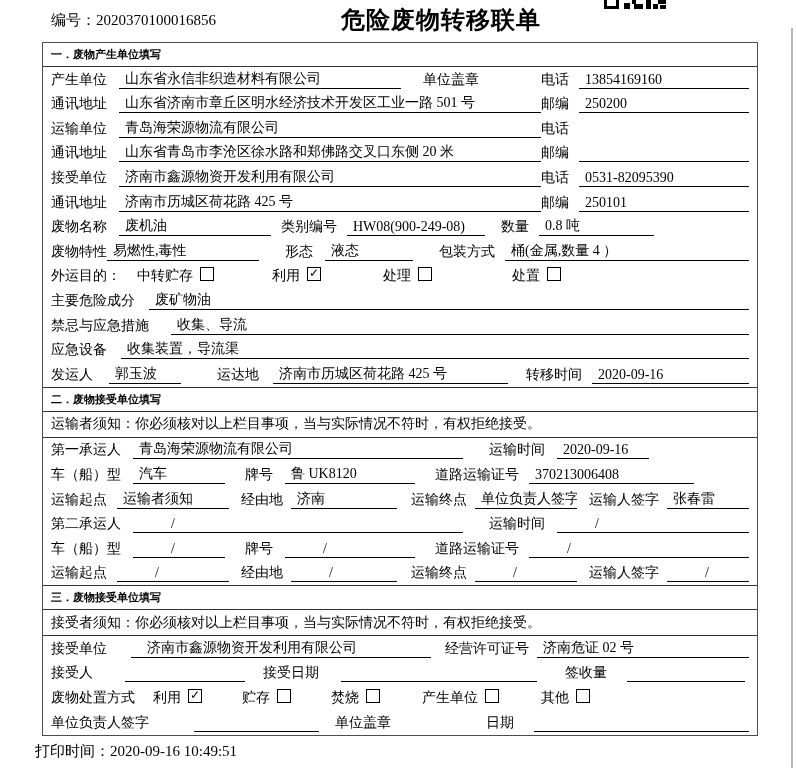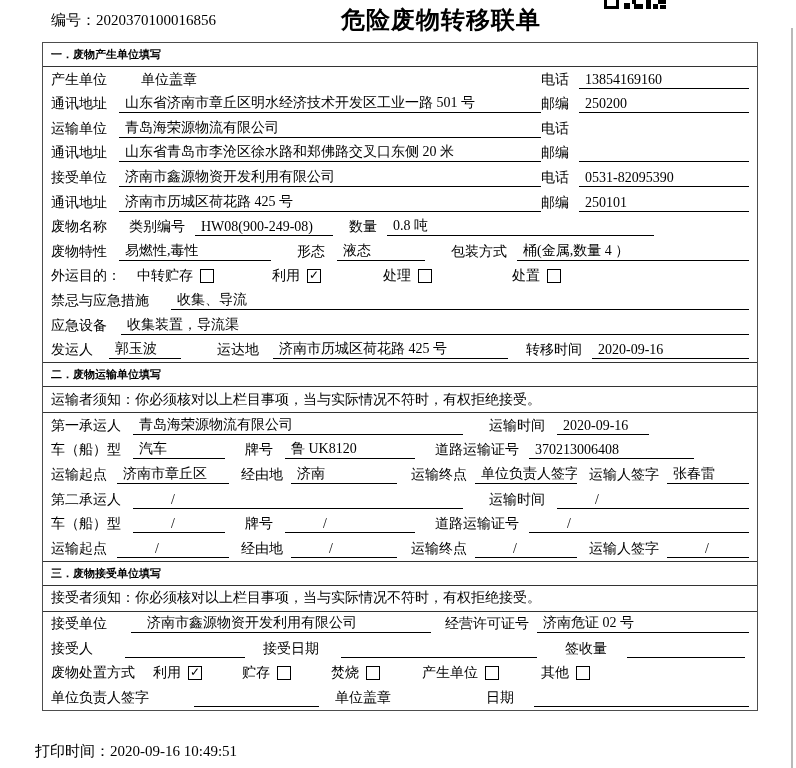--- a/index.html
+++ b/index.html
@@ -24,21 +24,21 @@
           padding-left:8px;border-bottom:1.2px solid #333;white-space:nowrap;}
   .row{display:flex;align-items:flex-end;height:24.6px;padding:0 8px 3px 8px;
        box-sizing:border-box;font-size:14px;}
   .lbl{white-space:nowrap;flex:none;}
   .val{border-bottom:1px solid #000;padding:0 6px;white-space:nowrap;
        overflow:hidden;min-height:17px;box-sizing:border-box;flex:none;}
   .fill{flex:1 1 auto;}
   .lg{display:flex;align-items:flex-end;width:490px;flex:none;}
   .lg .grow{flex:1 1 auto;}
   .slash{padding-left:38px;}
-  .opt{display:inline-flex;align-items:center;white-space:nowrap;}
+  .opt{display:inline-flex;align-items:flex-start;white-space:nowrap;}
   .cb{display:inline-flex;align-items:center;justify-content:center;
       width:12px;height:12px;border:1.2px solid #000;margin-left:7px;margin-bottom:1px;
       font-size:12px;line-height:12px;flex:none;}
   .mark{display:block;transform:translateY(-1px);}
   
   .footer{position:absolute;left:35px;top:742px;font-size:15px;white-space:nowrap;}
 </style>
 </head>
 <body>
 
@@ -63,20 +63,21 @@
   </svg>
 </div>
 
 <div class="ftable">
 
   <div class="sec-head">一．废物产生单位填写</div>
 
   <div class="row">
     <div class="lg">
       <span class="lbl" style="margin-right:12px">产生单位</span>
+      <span class="val" style="width:282px">山东省永信非织造材料有限公司</span>
       <span class="lbl" style="margin-left:22px">单位盖章</span>
     </div>
     <span class="lbl" style="margin-right:10px">电话</span>
     <span class="val fill">13854169160</span>
   </div>
 
   <div class="row">
     <div class="lg">
       <span class="lbl" style="margin-right:12px">通讯地址</span>
       <span class="val grow">山东省济南市章丘区明水经济技术开发区工业一路 501 号</span>
@@ -115,28 +116,29 @@
     <div class="lg">
       <span class="lbl" style="margin-right:12px">通讯地址</span>
       <span class="val grow">济南市历城区荷花路 425 号</span>
     </div>
     <span class="lbl" style="margin-right:10px">邮编</span>
     <span class="val fill">250101</span>
   </div>
 
   <div class="row">
     <span class="lbl" style="margin-right:12px">废物名称</span>
+    <span class="val" style="width:152px">废机油</span>
     <span class="lbl" style="margin-left:10px;margin-right:10px">类别编号</span>
     <span class="val" style="width:138px">HW08(900-249-08)</span>
     <span class="lbl" style="margin-left:16px;margin-right:10px">数量</span>
     <span class="val fill" style="margin-right:95px">0.8 吨</span>
   </div>
 
   <div class="row">
-    <span class="lbl" style="margin-right:12px">废物特性</span>
+    <span class="lbl" style="">废物特性</span>
     <span class="val" style="width:152px">易燃性,毒性</span>
     <span class="lbl" style="margin-left:26px;margin-right:12px">形态</span>
     <span class="val" style="width:88px">液态</span>
     <span class="lbl" style="margin-left:26px;margin-right:10px">包装方式</span>
     <span class="val fill">桶(金属,数量 4 ）</span>
   </div>
 
   <div class="row">
     <span class="lbl">外运目的：</span>
     <span class="opt" style="margin-left:16px">
@@ -158,62 +160,66 @@
         </span>
     </span>
     <span class="opt" style="margin-left:80px">
       <span>处置</span>
       <span class="cb">
           <span class="mark"></span>
         </span>
     </span>
   </div>
 
+  <div class="row">
+    <span class="lbl" style="margin-right:14px">主要危险成分</span>
+    <span class="val fill">废矿物油</span>
+  </div>
 
   <div class="row">
     <span class="lbl" style="margin-right:22px">禁忌与应急措施</span>
     <span class="val fill">收集、导流</span>
   </div>
 
   <div class="row">
     <span class="lbl" style="margin-right:14px">应急设备</span>
     <span class="val fill">收集装置，导流渠</span>
   </div>
 
   <div class="row">
     <span class="lbl" style="margin-right:16px">发运人</span>
     <span class="val" style="width:72px">郭玉波</span>
     <span class="lbl" style="margin-left:36px;margin-right:14px">运达地</span>
     <span class="val" style="width:235px">济南市历城区荷花路 425 号</span>
     <span class="lbl" style="margin-left:18px;margin-right:10px">转移时间</span>
     <span class="val fill">2020-09-16</span>
   </div>
 
-  <div class="sec-head mid">二．废物运输单位填写</div>
+  <div class="sec-head mid">二．废物接受单位填写</div>
   <div class="notice">运输者须知：你必须核对以上栏目事项，当与实际情况不符时，有权拒绝接受。</div>
 
   <div class="row">
     <span class="lbl" style="margin-right:12px">第一承运人</span>
     <span class="val" style="width:330px">青岛海荣源物流有限公司</span>
     <span class="lbl" style="margin-left:26px;margin-right:12px">运输时间</span>
     <span class="val fill" style="margin-right:100px">2020-09-16</span>
   </div>
 
   <div class="row">
     <span class="lbl" style="margin-right:12px">车（船）型</span>
     <span class="val" style="width:92px">汽车</span>
     <span class="lbl" style="margin-left:20px;margin-right:12px">牌号</span>
     <span class="val" style="width:130px">鲁 UK8120</span>
     <span class="lbl" style="margin-left:20px;margin-right:10px">道路运输证号</span>
     <span class="val fill" style="margin-right:55px">370213006408</span>
   </div>
 
   <div class="row">
     <span class="lbl" style="margin-right:10px">运输起点</span>
-    <span class="val" style="width:112px">济南市章丘区</span>
+    <span class="val" style="width:112px">运输者须知</span>
     <span class="lbl" style="margin-left:12px;margin-right:8px">经由地</span>
     <span class="val" style="width:106px">济南</span>
     <span class="lbl" style="margin-left:14px;margin-right:8px">运输终点</span>
     <span class="val" style="width:102px">单位负责人签字</span>
     <span class="lbl" style="margin-left:12px;margin-right:8px">运输人签字</span>
     <span class="val fill">张春雷</span>
   </div>
 
   <div class="row">
     <span class="lbl" style="margin-right:12px">第二承运人</span>

